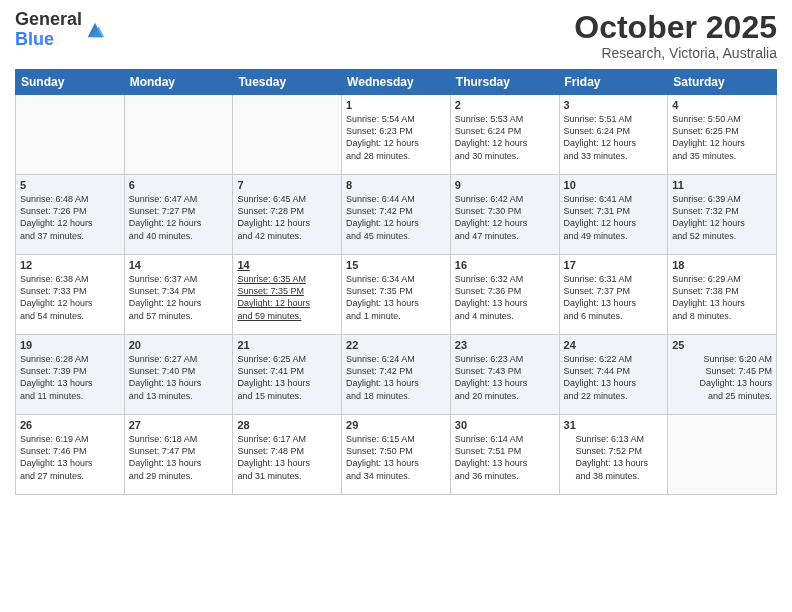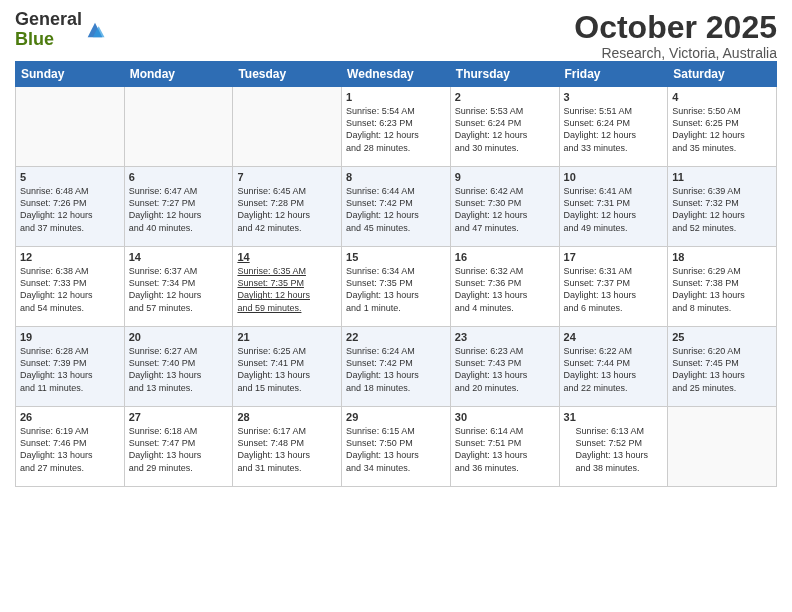--- a/index.html
+++ b/index.html
@@ -13,32 +13,33 @@
     .page {
       width: 792px;
       height: 612px;
       background: #fff;
       padding: 10px 15px 10px 15px;
     }
     .header {
       display: flex;
       justify-content: space-between;
       align-items: flex-start;
+      margin-bottom: 8px;
     }
     .logo {
       display: flex;
       align-items: center;
     }
     .logo-text {
       font-size: 18px;
       font-weight: bold;
       line-height: 1.1;
     }
     .logo-general { color: #333; }
-    .logo-blue { color: #4d7c0f; }
+    .logo-blue { color: #3b82f6; }
     .logo-icon {
       width: 22px;
       height: 22px;
       margin-left: 2px;
     }
     .title-block {
       text-align: right;
     }
     .month-title {
       font-size: 32px;
@@ -306,21 +307,21 @@
           </td>
           <td style="background: rgb(240, 244, 250);">
             <span class="day-num">24</span>
             <div class="day-info" style="white-space: pre-line;">Sunrise: 6:22 AM
 Sunset: 7:44 PM
 Daylight: 13 hours
 and 22 minutes.</div>
           </td>
           <td style="background: rgb(240, 244, 250);">
             <span class="day-num">25</span>
-            <div class="day-info" style="white-space: pre-line;">Sunrise: 6:20 AM
+            <div class="day-info" style="white-space: pre-line; text-align: right;">Sunrise: 6:20 AM
 Sunset: 7:45 PM
 Daylight: 13 hours
 and 25 minutes.</div>
           </td>
         </tr>
         <tr>
           <td style="background: rgb(255, 255, 255);">
             <span class="day-num">26</span>
             <div class="day-info" style="white-space: pre-line;">Sunrise: 6:19 AM
 Sunset: 7:46 PM

